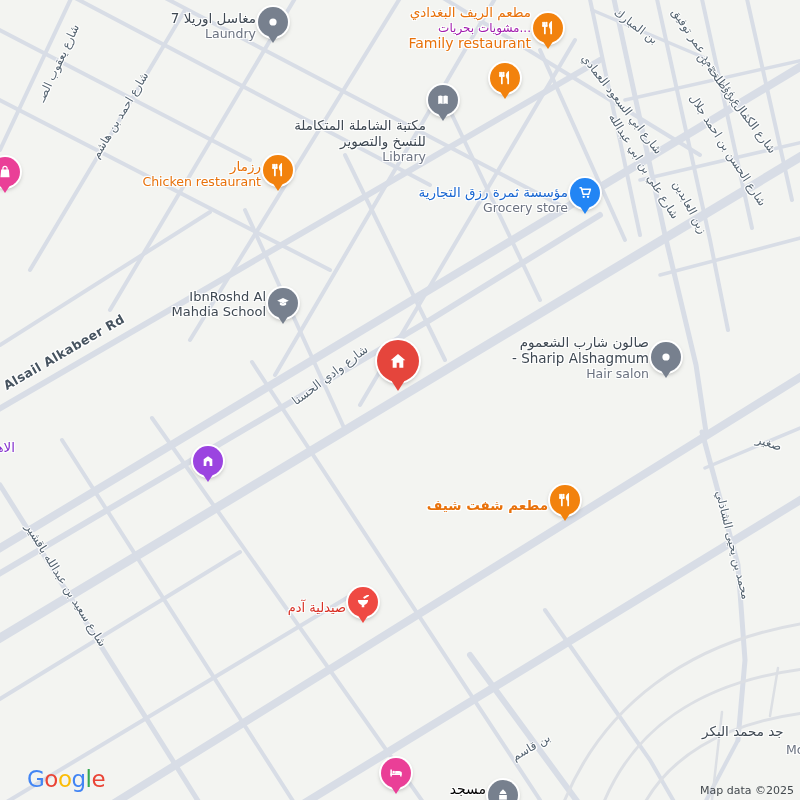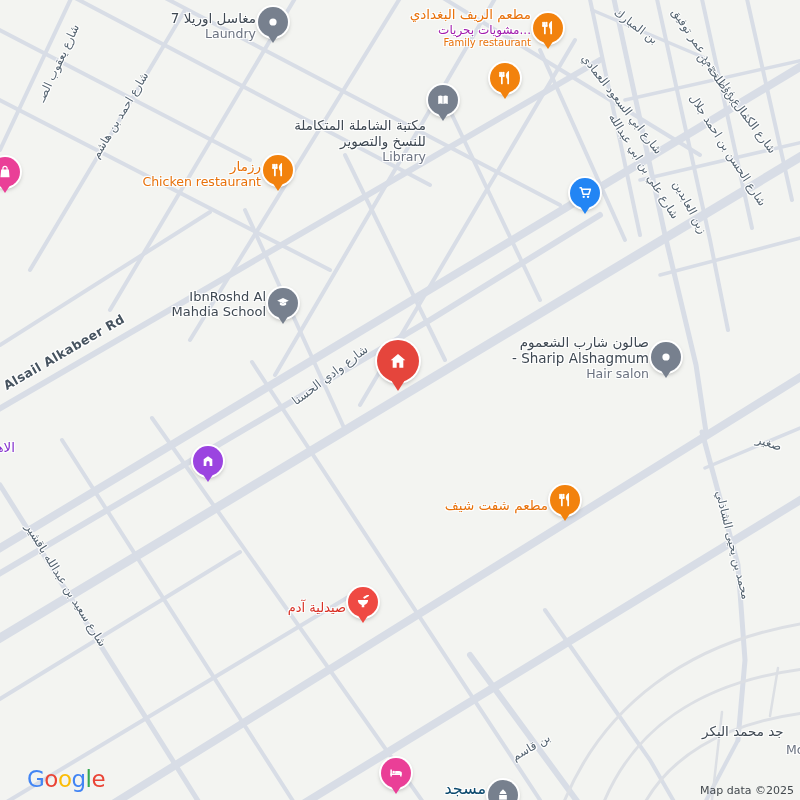--- a/index.html
+++ b/index.html
@@ -97,21 +97,21 @@
           <path d="M4.8 1.3v2.9"></path>
           <path d="M1.8 4.2h3"></path>
           <path d="M8.7 10.7V1.3C7.3 2.3 6.9 5 8.7 6.4"></path>
         </g>
       </svg>
       <i></i>
     </div>
     <div class="poi-label" style="right: 269px; top: 28px;">
       <div style="color: rgb(232, 113, 10); font-size: 13.5px; font-weight: 500;">مطعم الريف البغدادي</div>
       <div style="color: #a21caf; font-size: 12px; font-weight: 500;">مشويات بحريات...</div>
-      <div style="color: rgb(232, 113, 10); font-size: 10px; font-weight: 400;">Family restaurant</div>
+      <div style="color: rgb(232, 113, 10); font-size: 14px; font-weight: 400;">Family restaurant</div>
     </div>
     <div class="pin" style="--pc: #f2820d; left: 505px; top: 78px; width: 30px; height: 30px;">
       <svg viewBox="0 0 12 12" width="14" height="14">
         <g stroke="#fff" stroke-width="1.5" fill="none" stroke-linecap="round">
           <path d="M3.3 1.3v9.4"></path>
           <path d="M1.8 1.3v2.9"></path>
           <path d="M4.8 1.3v2.9"></path>
           <path d="M1.8 4.2h3"></path>
           <path d="M8.7 10.7V1.3C7.3 2.3 6.9 5 8.7 6.4"></path>
         </g>
@@ -160,20 +160,24 @@
     <div class="pin" style="--pc: #2285f4; left: 585px; top: 193px; width: 30px; height: 30px;">
       <svg viewBox="0 0 12 12" width="14" height="14">
         <g fill="none" stroke="#fff" stroke-width="1.3" stroke-linejoin="round">
           <path d="M1.3 1.5h1.5L4.4 7h4.8l1.4-4.3H3.4"></path>
         </g>
         <circle cx="4.9" cy="9.3" r="1" fill="#fff"></circle>
         <circle cx="8.6" cy="9.3" r="1" fill="#fff"></circle>
       </svg>
       <i></i>
     </div>
+    <div class="poi-label" style="right: 232px; top: 200px;">
+      <div style="color: rgb(25, 103, 210); font-size: 13.5px; font-weight: 500;">مؤسسة ثمرة رزق التجارية</div>
+      <div style="color: rgb(107, 114, 128); font-size: 12.5px; font-weight: 400;">Grocery store</div>
+    </div>
     <div class="pin" style="--pc: #77808e; left: 283px; top: 303px; width: 30px; height: 30px;">
       <svg viewBox="0 0 12 12" width="14" height="14">
         <g fill="#fff">
           <path d="M6 1.8L11 4 6 6.2 1 4z"></path>
           <path d="M3.3 5.3v2.3c1.8 1.1 3.6 1.1 5.4 0V5.3L6 6.5z"></path>
         </g>
       </svg>
       <i></i>
     </div>
     <div class="poi-label" style="right: 534px; top: 304px;">
@@ -209,21 +213,21 @@
           <path d="M3.3 1.3v9.4"></path>
           <path d="M1.8 1.3v2.9"></path>
           <path d="M4.8 1.3v2.9"></path>
           <path d="M1.8 4.2h3"></path>
           <path d="M8.7 10.7V1.3C7.3 2.3 6.9 5 8.7 6.4"></path>
         </g>
       </svg>
       <i></i>
     </div>
     <div class="poi-label" style="right: 252px; top: 506px;">
-      <div style="color: rgb(232, 113, 10); font-size: 13.5px; font-weight: 400;">مطعم شفت شيف</div>
+      <div style="color: rgb(232, 113, 10); font-size: 13.5px; font-weight: 700;">مطعم شفت شيف</div>
     </div>
     <div class="pin" style="--pc: #ef4a43; left: 363px; top: 602px; width: 30px; height: 30px;">
       <svg viewBox="0 0 12 12" width="14" height="14">
         <g fill="#fff">
           <rect x="6.1" y="0.5" width="5.3" height="1.7" rx=".85" transform="rotate(-30 8.7 1.4)"></rect>
           <path d="M1.6 4.2h8.8c0 2.1-1.4 3.8-3.3 4.3v1.9H4.9V8.5C3 8 1.6 6.3 1.6 4.2z"></path>
         </g>
       </svg>
       <i></i>
     </div>
@@ -244,21 +248,21 @@
     </div>
     <div class="pin" style="--pc: #77808e; left: 503px; top: 795px; width: 30px; height: 30px;">
       <svg viewBox="0 0 12 12" width="14" height="14">
         <g fill="#fff">
           <path d="M6 1C4.7 2.6 3.1 3.4 3.1 5.2h5.8C8.9 3.4 7.3 2.6 6 1z"></path>
           <rect x="2.7" y="6" width="6.6" height="4"></rect>
         </g>
       </svg>
     </div>
     <div class="poi-label" style="right: 314px; top: 789px;">
-      <div style="color: #0c4a6e; font-size: 16px; font-weight: 500;">مسجد</div>
+      <div style="color: #000000; font-size: 14px; font-weight: 500;">مسجد</div>
     </div>
     <div class="street" style="left: 58px; top: 63px; font-size: 11.5px; color: rgb(83, 98, 111); font-weight: 500; transform: translate(-50%, -50%) rotate(-65deg);">شارع يعقوب الصـ</div>
     <div class="street" style="left: 120px; top: 115px; font-size: 11.5px; color: rgb(83, 98, 111); font-weight: 500; transform: translate(-50%, -50%) rotate(-59deg);">شارع احمد بن هاشم</div>
     <div class="street" style="left: 636px; top: 26px; font-size: 11.5px; color: rgb(83, 98, 111); font-weight: 500; transform: translate(-50%, -50%) rotate(37deg);">بن المبارك</div>
     <div class="street" style="left: 712px; top: 65px; font-size: 11.5px; color: rgb(83, 98, 111); font-weight: 500; transform: translate(-50%, -50%) rotate(56deg);">شارع فؤاد محمد عمر توفيق</div>
     <div class="street" style="left: 737px; top: 103px; font-size: 11.5px; color: rgb(83, 98, 111); font-weight: 500; transform: translate(-50%, -50%) rotate(53deg);">شارع الكمال بن طلحة بن</div>
     <div class="street" style="left: 728px; top: 150px; font-size: 11.5px; color: rgb(83, 98, 111); font-weight: 500; transform: translate(-50%, -50%) rotate(57deg);">شارع الحسن بن احمد جلال</div>
     <div class="street" style="left: 690px; top: 207px; font-size: 11.5px; color: rgb(83, 98, 111); font-weight: 500; transform: translate(-50%, -50%) rotate(62deg);">زين العابدين</div>
     <div class="street" style="left: 622px; top: 104px; font-size: 11.5px; color: rgb(83, 98, 111); font-weight: 500; transform: translate(-50%, -50%) rotate(52deg);">شارع ابي السعود العمادي</div>
     <div class="street" style="left: 644px; top: 166px; font-size: 11.5px; color: rgb(83, 98, 111); font-weight: 500; transform: translate(-50%, -50%) rotate(58deg);">شارع علي بن ابي عبدالله</div>

